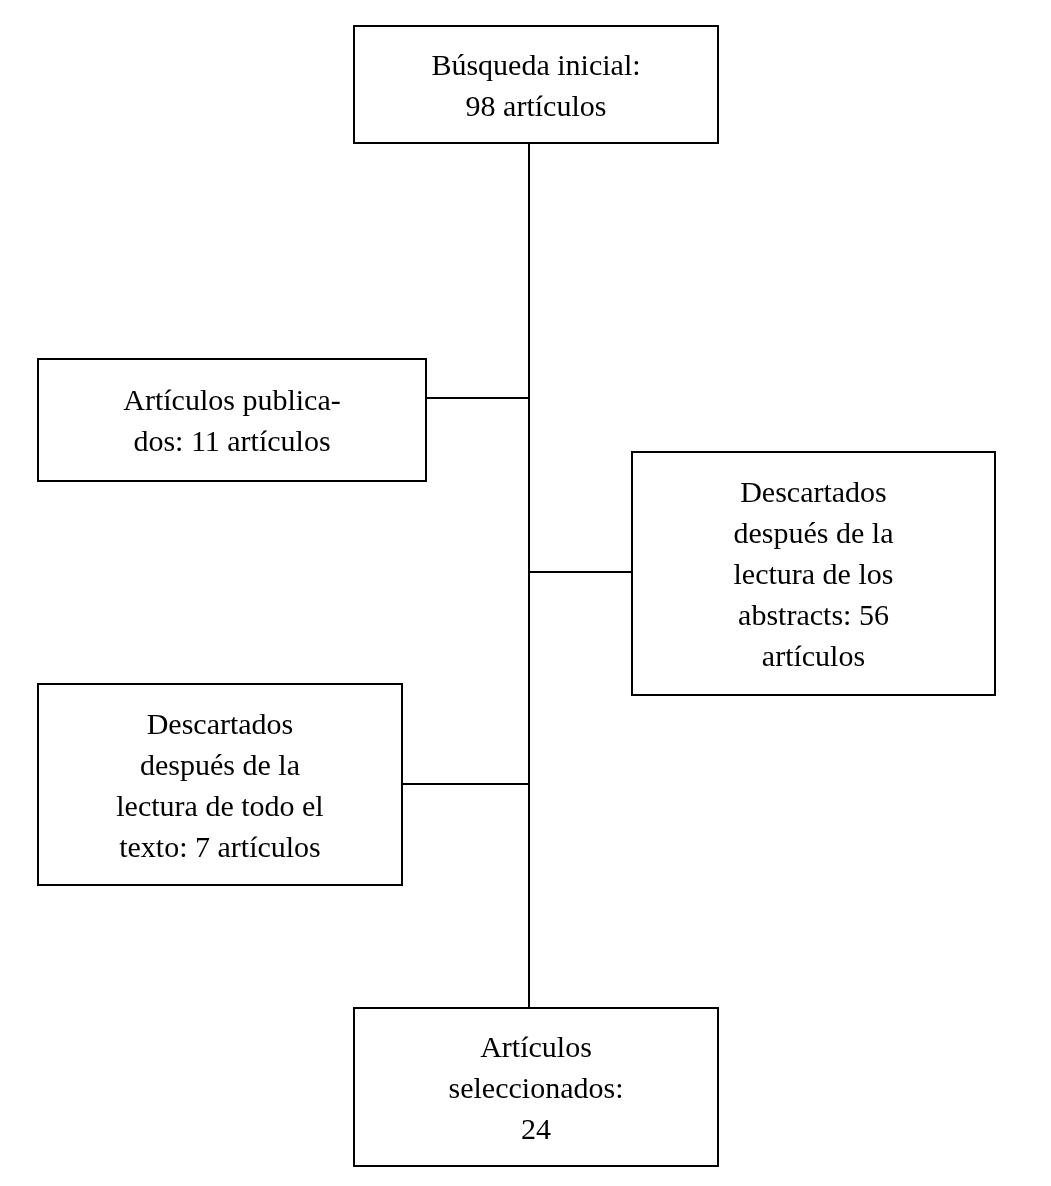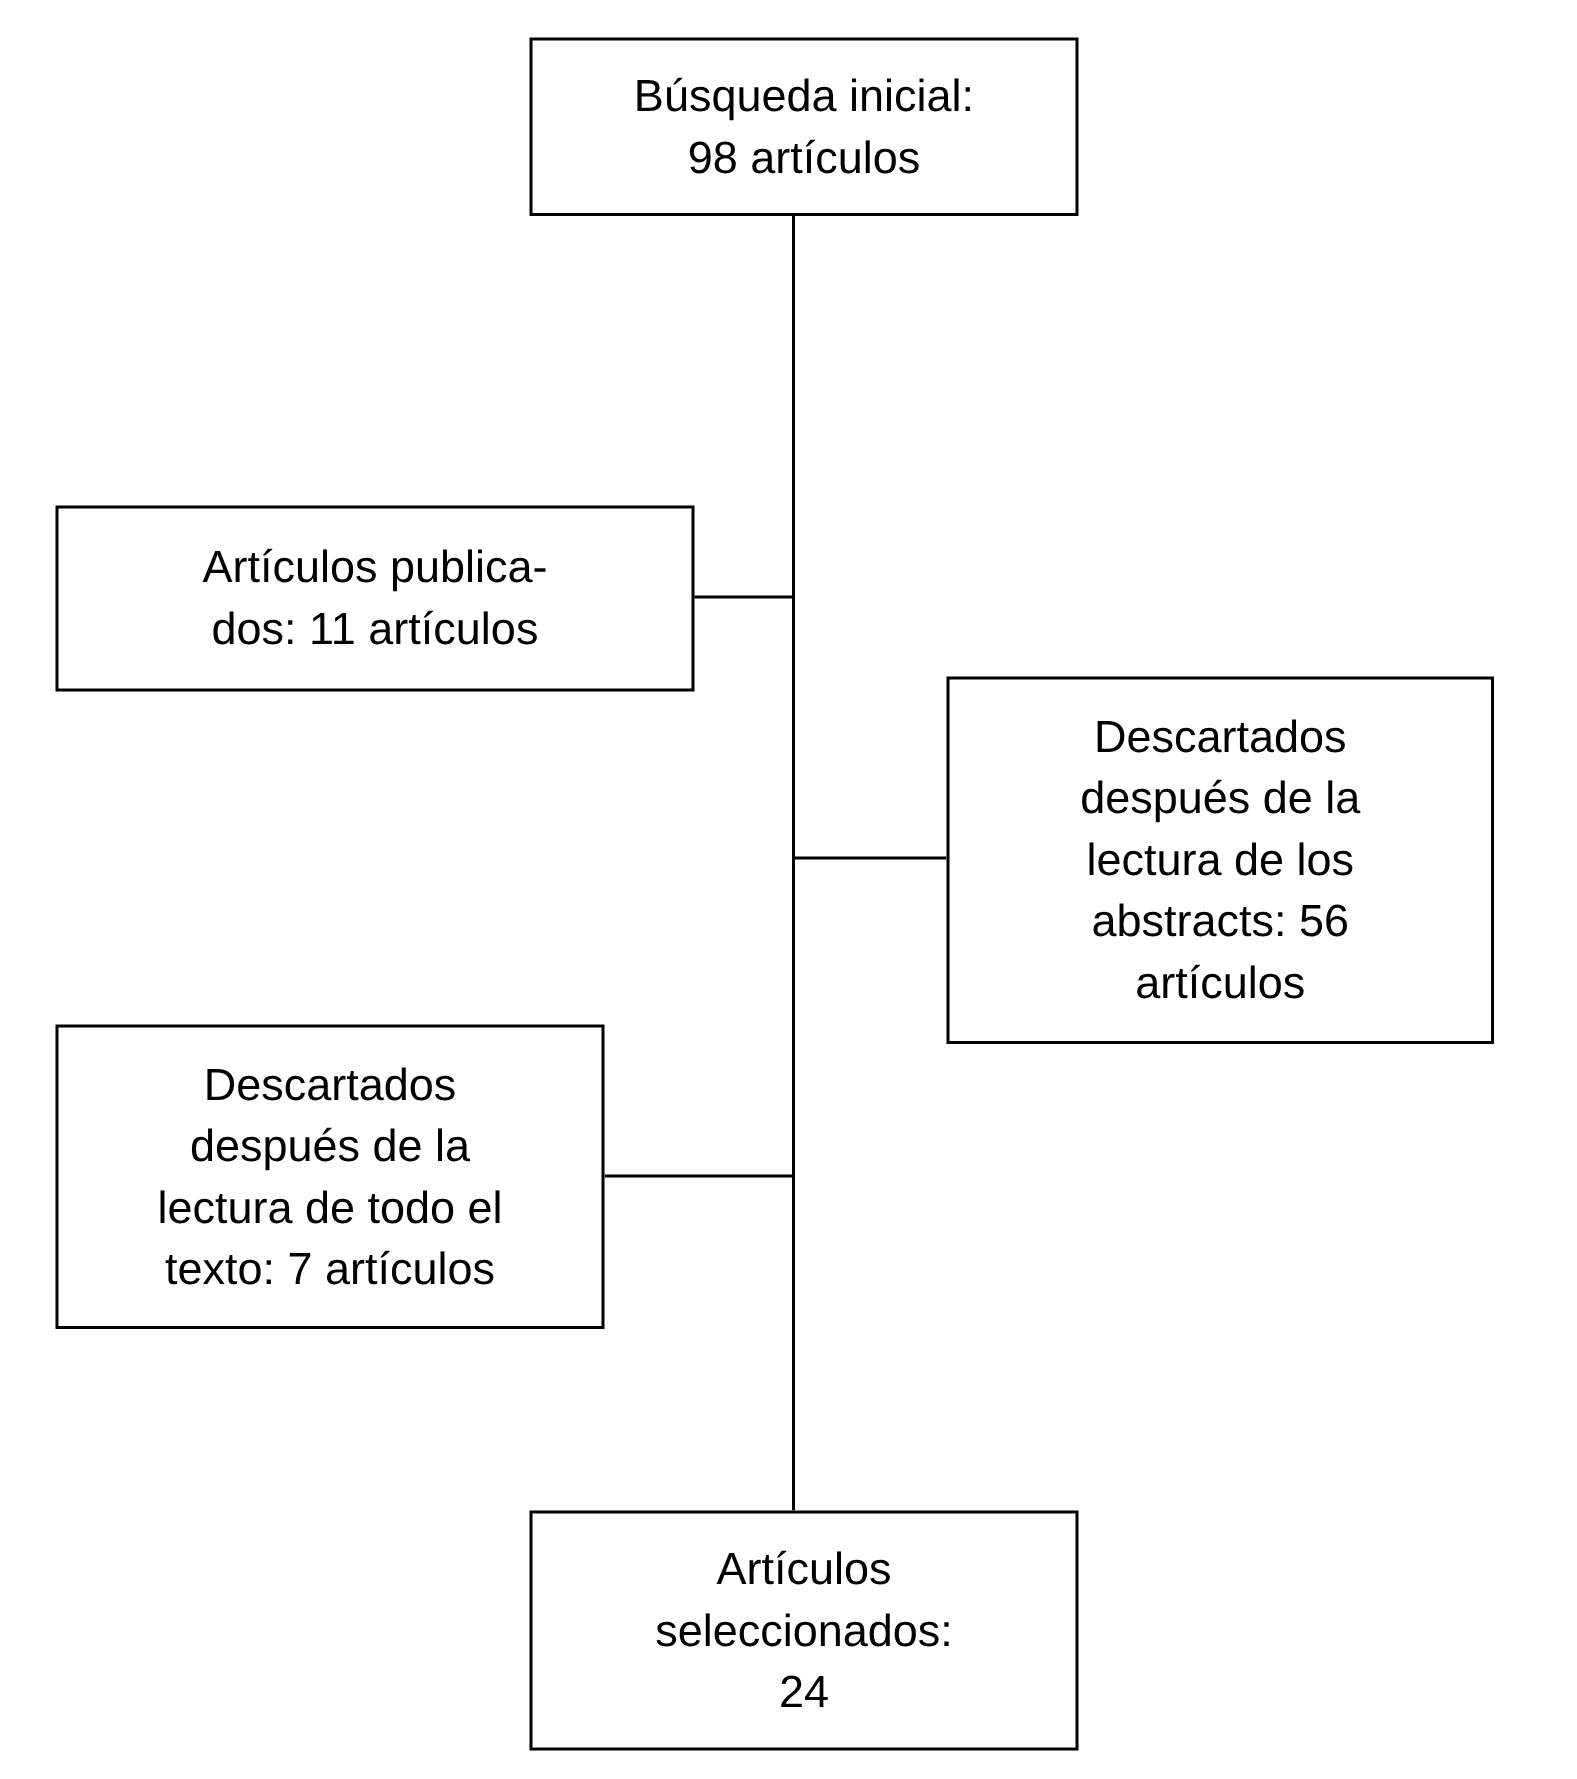--- a/index.html
+++ b/index.html
@@ -7,21 +7,21 @@
     margin: 0;
     padding: 0;
     background: #ffffff;
   }
   #canvas {
     position: relative;
     width: 1051px;
     height: 1186px;
     background: #ffffff;
     overflow: hidden;
-    font-family: Liberation Sans, sans-serif;
+    font-family: Liberation Serif, serif;
   }
   .node {
     position: absolute;
     box-sizing: border-box;
     border: 2px solid #000000;
     background: #ffffff;
     display: flex;
     align-items: center;
     justify-content: center;
     text-align: center;
@@ -53,21 +53,21 @@
 
   <div class="connector horizontal" style="left:528px; top:571px; width:103px;"></div>
 
   <div class="connector horizontal" style="left:403px; top:783px; width:126px;"></div>
 
   <div class="node" style="left:353px; top:25px; width:366px; height:119px;">
     <span class="node-label">Búsqueda inicial:
 98 artículos</span>
   </div>
 
-  <div class="node" style="left:37px; top:337px; width:426px; height:124px;">
+  <div class="node" style="left:37px; top:358px; width:390px; height:124px;">
     <span class="node-label">Artículos publica-
 dos: 11 artículos</span>
   </div>
 
   <div class="node" style="left:631px; top:451px; width:365px; height:245px;">
     <span class="node-label">Descartados
 después de la
 lectura de los
 abstracts: 56
 artículos</span>

